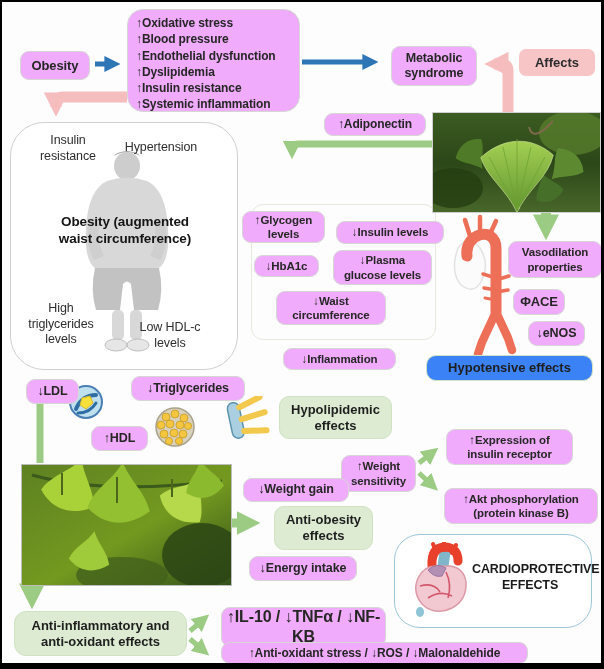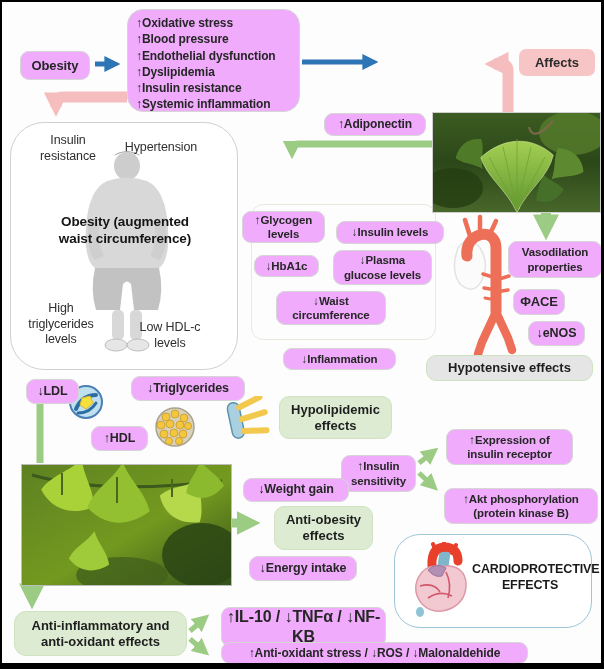--- a/index.html
+++ b/index.html
@@ -89,20 +89,21 @@
     <div class="risklist">
       <div>↑Oxidative stress</div>
       <div>↑Blood pressure</div>
       <div>↑Endothelial dysfunction</div>
       <div>↑Dyslipidemia</div>
       <div>↑Insulin resistance</div>
       <div>↑Systemic inflammation</div>
     </div>
   </div>
 
+  <div class="wbox" style="left:389px;top:44px;width:86px;height:40px;font-size:12.5px;">Metabolic syndrome</div>
 
   <div class="pbox" style="left:517px;top:47px;width:76px;height:27px;">Affects</div>
 
   <div class="panel" style="left:8px;top:120px;width:228px;height:248px;border-radius:34px;"></div>
   <div class="label" style="left:22px;top:131px;width:88px;">Insulin resistance</div>
   <div class="label" style="left:108px;top:138px;width:102px;">Hypertension</div>
 
   <svg class="art" style="left:72px;top:146px;" width="106" height="210" viewBox="0 0 106 210">
     <ellipse cx="53" cy="18" rx="13" ry="14" fill="#cdcdcd"></ellipse>
     <path d="M40,8 Q53,0 66,8 Q64,4 53,3 Q42,4 40,8 Z" fill="#9e9e9e"></path>
@@ -173,21 +174,21 @@
       <path d="M46,76 L34,74" stroke-width="3.5"></path>
         <path d="M46,78 L58,76" stroke-width="3.5"></path>
       <path d="M46,86 L35,84" stroke-width="3"></path>
       <path d="M46,98 L32,128 L28,140" stroke-width="8.5"></path>
       <path d="M46,98 L58,124 L62,136" stroke-width="8.5"></path>
     </g>
   </svg>
   <div class="wbox" style="left:506px;top:239px;width:94px;height:37px;">Vasodilation properties</div>
   <div class="wbox" style="left:511px;top:287px;width:52px;height:26px;font-size:13px;">ΦACE</div>
   <div class="wbox" style="left:526px;top:319px;width:57px;height:25px;font-size:12.5px;">↓eNOS</div>
-  <div class="gbox" style="left:424px;top:353px;width:167px;height:26px;background:#e5e5e5;">Hypotensive effects</div>
+  <div class="gbox" style="left:424px;top:353px;width:167px;height:26px;background:#3b82f6;">Hypotensive effects</div>
 
   <div class="wbox" style="left:24px;top:377px;width:53px;height:25px;font-size:12.5px;">↓LDL</div>
   <svg class="art" style="left:64px;top:381px;" width="40" height="39" viewBox="0 0 40 39">
     <circle cx="20" cy="19" r="16" fill="#bfe0ee" stroke="#4a7fb5" stroke-width="2"></circle>
     <path d="M10,26 Q16,12 30,12" stroke="#2e6da4" stroke-width="4" fill="none" stroke-linecap="round"></path>
     <path d="M12,30 Q24,30 30,20" stroke="#2e6da4" stroke-width="3" fill="none" stroke-linecap="round"></path>
     <path d="M16,15 L24,13 L27,20 L20,26 L14,22 Z" fill="#f6e13c" stroke="#d8b92a" stroke-width="1"></path>
   </svg>
   <div class="wbox" style="left:129px;top:374px;width:114px;height:25px;font-size:12.5px;">↓Triglycerides</div>
   <div class="wbox" style="left:89px;top:424px;width:57px;height:25px;font-size:12.5px;">↑HDL</div>
@@ -211,21 +212,21 @@
   <svg class="art" style="left:222px;top:394px;" width="48" height="50" viewBox="0 0 48 50">
     <g transform="rotate(-12 14 25)">
       <rect x="6" y="6" width="12" height="36" rx="6" fill="#aacfe0" stroke="#5b93ad" stroke-width="1.5"></rect>
       <path d="M18,12 L40,6" stroke="#f2c94c" stroke-width="6" stroke-linecap="round" fill="none"></path>
       <path d="M18,24 L42,22" stroke="#f2c94c" stroke-width="6" stroke-linecap="round" fill="none"></path>
       <path d="M18,36 L40,40" stroke="#f2c94c" stroke-width="6" stroke-linecap="round" fill="none"></path>
     </g>
   </svg>
   <div class="gbox" style="left:277px;top:394px;width:113px;height:43px;">Hypolipidemic effects</div>
 
-  <div class="wbox" style="left:339px;top:453px;width:75px;height:37px;">↑Insulin sensitivity</div>
+  <div class="wbox" style="left:339px;top:453px;width:75px;height:37px;">↑Weight sensitivity</div>
   <div class="wbox" style="left:444px;top:427px;width:127px;height:36px;">↑Expression of insulin receptor</div>
   <div class="wbox" style="left:442px;top:486px;width:154px;height:36px;">↑Akt phosphorylation (protein kinase B)</div>
 
   <svg class="art" style="left:19px;top:462px;border:1px solid #bdbdbd;" width="209" height="120" viewBox="0 0 209 120">
     <defs>
       <linearGradient id="bg2" x1="0" y1="0" x2="1" y2="1">
         <stop offset="0" stop-color="#5e8122"></stop>
           <stop offset="0.55" stop-color="#74991f"></stop>
           <stop offset="1" stop-color="#33511a"></stop>
       </linearGradient>

